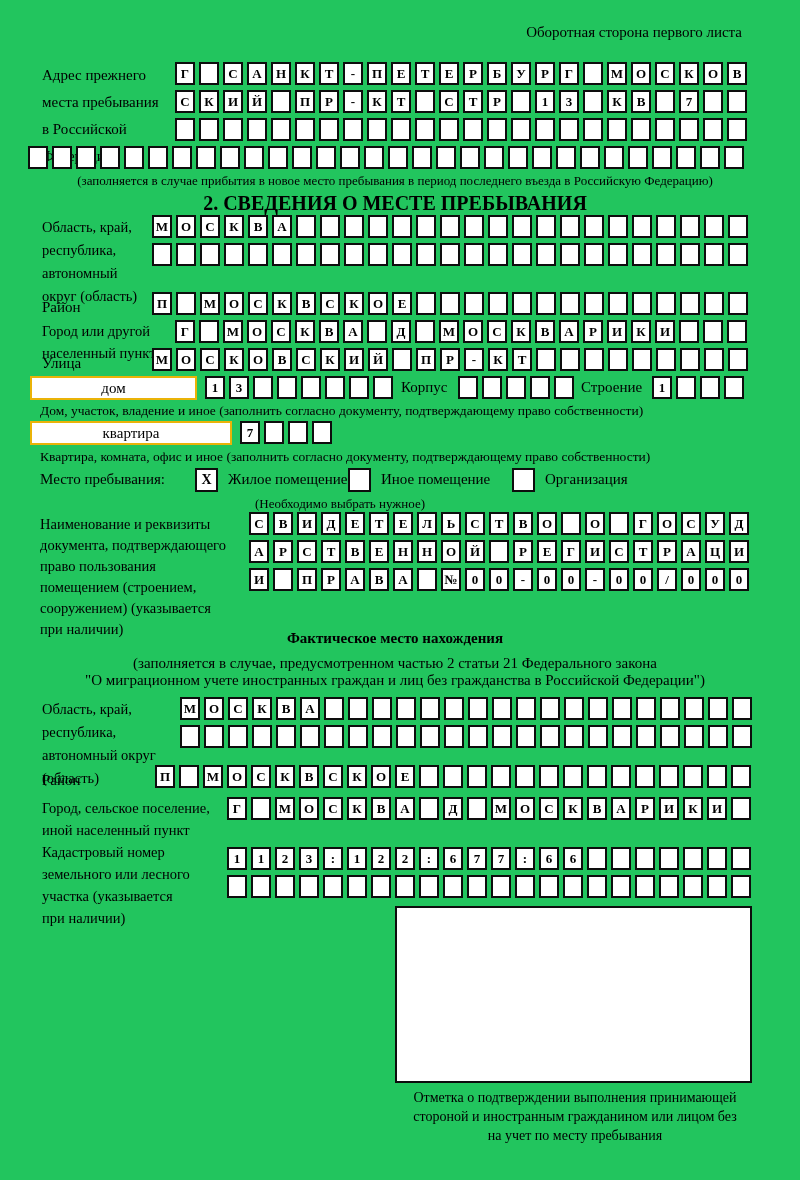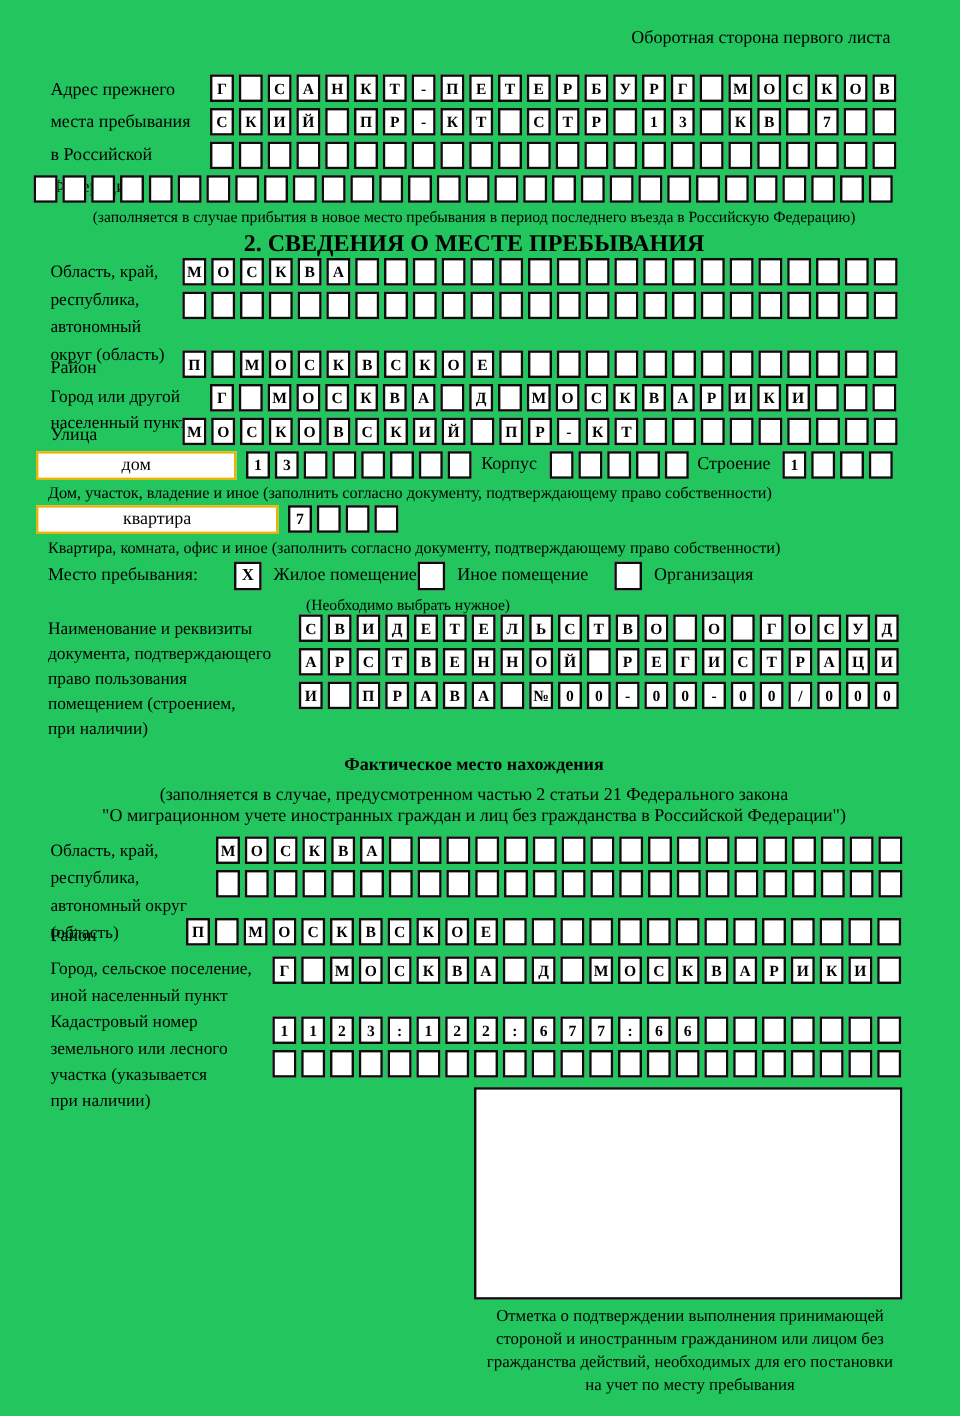--- a/index.html
+++ b/index.html
@@ -364,20 +364,21 @@
   <div class="abs opt-label" style="left:381px; top:471px;">Иное помещение</div>
   <div class="abs checkbox" style="left:512px; top:468px;"></div>
   <div class="abs opt-label" style="left:545px; top:471px;">Организация</div>
   <div class="abs caption" style="left:200px; top:496px; width:280px; text-align:center; font-size:13px;">(Необходимо выбрать нужное)</div>
 
   <div class="abs field-label lh21" style="left:40px; top:514px; font-size:14.5px;">
       <div>Наименование и реквизиты</div>
       <div>документа, подтверждающего</div>
       <div>право пользования</div>
       <div>помещением (строением,</div>
+      <div>сооружением) (указывается</div>
       <div>при наличии)</div>
     </div>
   <div class="abs cell-row" style="left:249px; top:512px;">
       <span class="cell">С</span>
       <span class="cell">В</span>
       <span class="cell">И</span>
       <span class="cell">Д</span>
       <span class="cell">Е</span>
       <span class="cell">Т</span>
       <span class="cell">Е</span>
@@ -618,17 +619,16 @@
       <span class="cell"></span>
       <span class="cell"></span>
       <span class="cell"></span>
       <span class="cell"></span>
     </div>
 
   <div class="abs stamp-box" style="left:395px; top:906px; width:357px; height:177px;"></div>
   <div class="abs stamp-caption" style="left:390px; top:1088px; width:370px;">
       <div>Отметка о подтверждении выполнения принимающей</div>
       <div>стороной и иностранным гражданином или лицом без</div>
-      <div>гражданства действий, необходимых для его постановки</div>
       <div>на учет по месту пребывания</div>
     </div>
 
 </div>
 
 </body></html>

